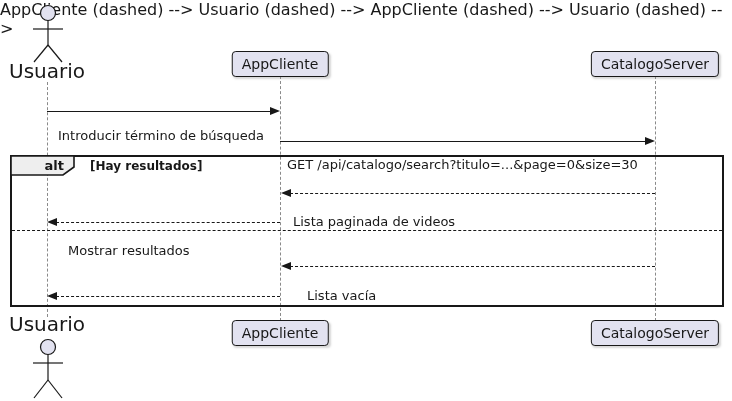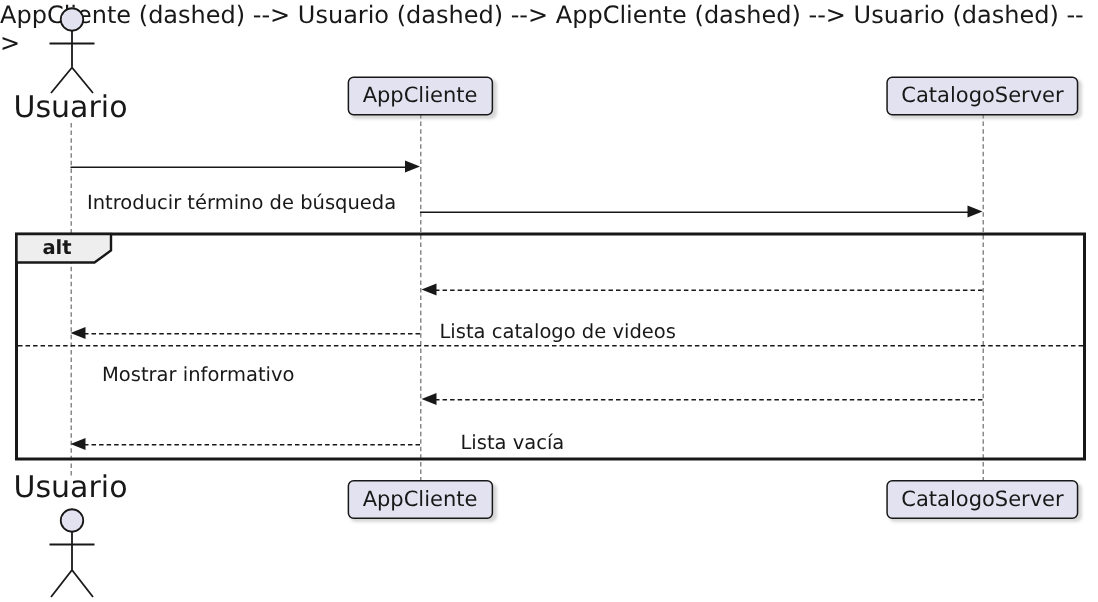--- a/index.html
+++ b/index.html
@@ -78,21 +78,21 @@
     position:absolute;
     border:2px solid #181818;
     z-index:2;
     background:transparent;
   }
   .frame-pentagon{position:absolute;left:-2px;top:-2px;z-index:2;}
   .frame-keyword{
     position:absolute;
     left:0;top:0;
     width:52px;
-    text-align:center;
+    text-align:right;
     font-size:13px;
     line-height:18px;
     font-weight:bold;
     z-index:3;
   }
   .frame-guard{
     position:absolute;
     font-size:12px;
     line-height:14px;
     font-weight:bold;
@@ -116,20 +116,21 @@
   <div class="lifeline" style="left:47px;top:82px;height:235px"></div>
   <div class="lifeline" style="left:280px;top:76px;height:245px"></div>
   <div class="lifeline" style="left:655px;top:76px;height:245px"></div>
 
   
   <div class="alt-frame" style="left:10px;top:155px;width:710px;height:148px">
     <svg class="frame-pentagon" width="67" height="22" viewBox="0 0 67 22">
       <path d="M1,1 L64,1 L64,12 L53,20 L1,20 Z" fill="#EEEEEE" stroke="#181818" stroke-width="1.6"></path>
     </svg>
     <div class="frame-keyword">alt</div>
+    <div class="frame-guard" style="left:78px;top:2px">[Hay resultados]</div>
     <div class="frame-divider" style="top:73px"></div>
   </div>
 
   
   <svg class="actor-figure" style="left:30px;top:4px" width="37" height="60" viewBox="0 0 37 60">
     <circle cx="18" cy="9" r="7.5" fill="#E2E2F0" stroke="#181818" stroke-width="1.2"></circle>
     <line x1="18" y1="16.5" x2="18" y2="41" stroke="#181818" stroke-width="1.2"></line>
     <line x1="3" y1="25" x2="33" y2="25" stroke="#181818" stroke-width="1.2"></line>
     <line x1="18" y1="41" x2="4" y2="58" stroke="#181818" stroke-width="1.2"></line>
     <line x1="18" y1="41" x2="32" y2="58" stroke="#181818" stroke-width="1.2"></line>
@@ -153,30 +154,31 @@
     <line x1="18" y1="44" x2="4" y2="62" stroke="#181818" stroke-width="1.2"></line>
     <line x1="18" y1="44" x2="32" y2="62" stroke="#181818" stroke-width="1.2"></line>
   </svg>
 
   
   <div class="msg-label" style="left:58px;top:91px">Introducir término de búsqueda</div>
   <div class="arrow solid" style="left:47px;top:111px;width:224px"></div>
   <span class="head right" style="left:270px;top:107px"></span>
 
   
+  <div class="msg-label" style="left:287px;top:120px">GET /api/catalogo/search?titulo=...&amp;page=0&amp;size=30</div>
   <div class="arrow solid" style="left:280px;top:141px;width:366px"></div>
   <span class="head right" style="left:645px;top:137px"></span>
 
    AppCliente (dashed) --&gt;
-  <div class="msg-label" style="left:293px;top:177px">Lista catalogo de videos</div>
+  <div class="msg-label" style="left:293px;top:177px">Lista paginada de videos</div>
   <div class="arrow dashed" style="left:290px;top:193px;width:365px"></div>
   <span class="head left" style="left:281px;top:189px"></span>
 
    Usuario (dashed) --&gt;
-  <div class="msg-label" style="left:68px;top:206px">Mostrar informativo</div>
+  <div class="msg-label" style="left:68px;top:206px">Mostrar resultados</div>
   <div class="arrow dashed" style="left:56px;top:222px;width:224px"></div>
   <span class="head left" style="left:47px;top:218px"></span>
 
    AppCliente (dashed) --&gt;
   <div class="msg-label" style="left:307px;top:251px">Lista vacía</div>
   <div class="arrow dashed" style="left:290px;top:266px;width:365px"></div>
   <span class="head left" style="left:281px;top:262px"></span>
 
    Usuario (dashed) --&gt;
   <div class="arrow dashed" style="left:56px;top:296px;width:224px"></div>

